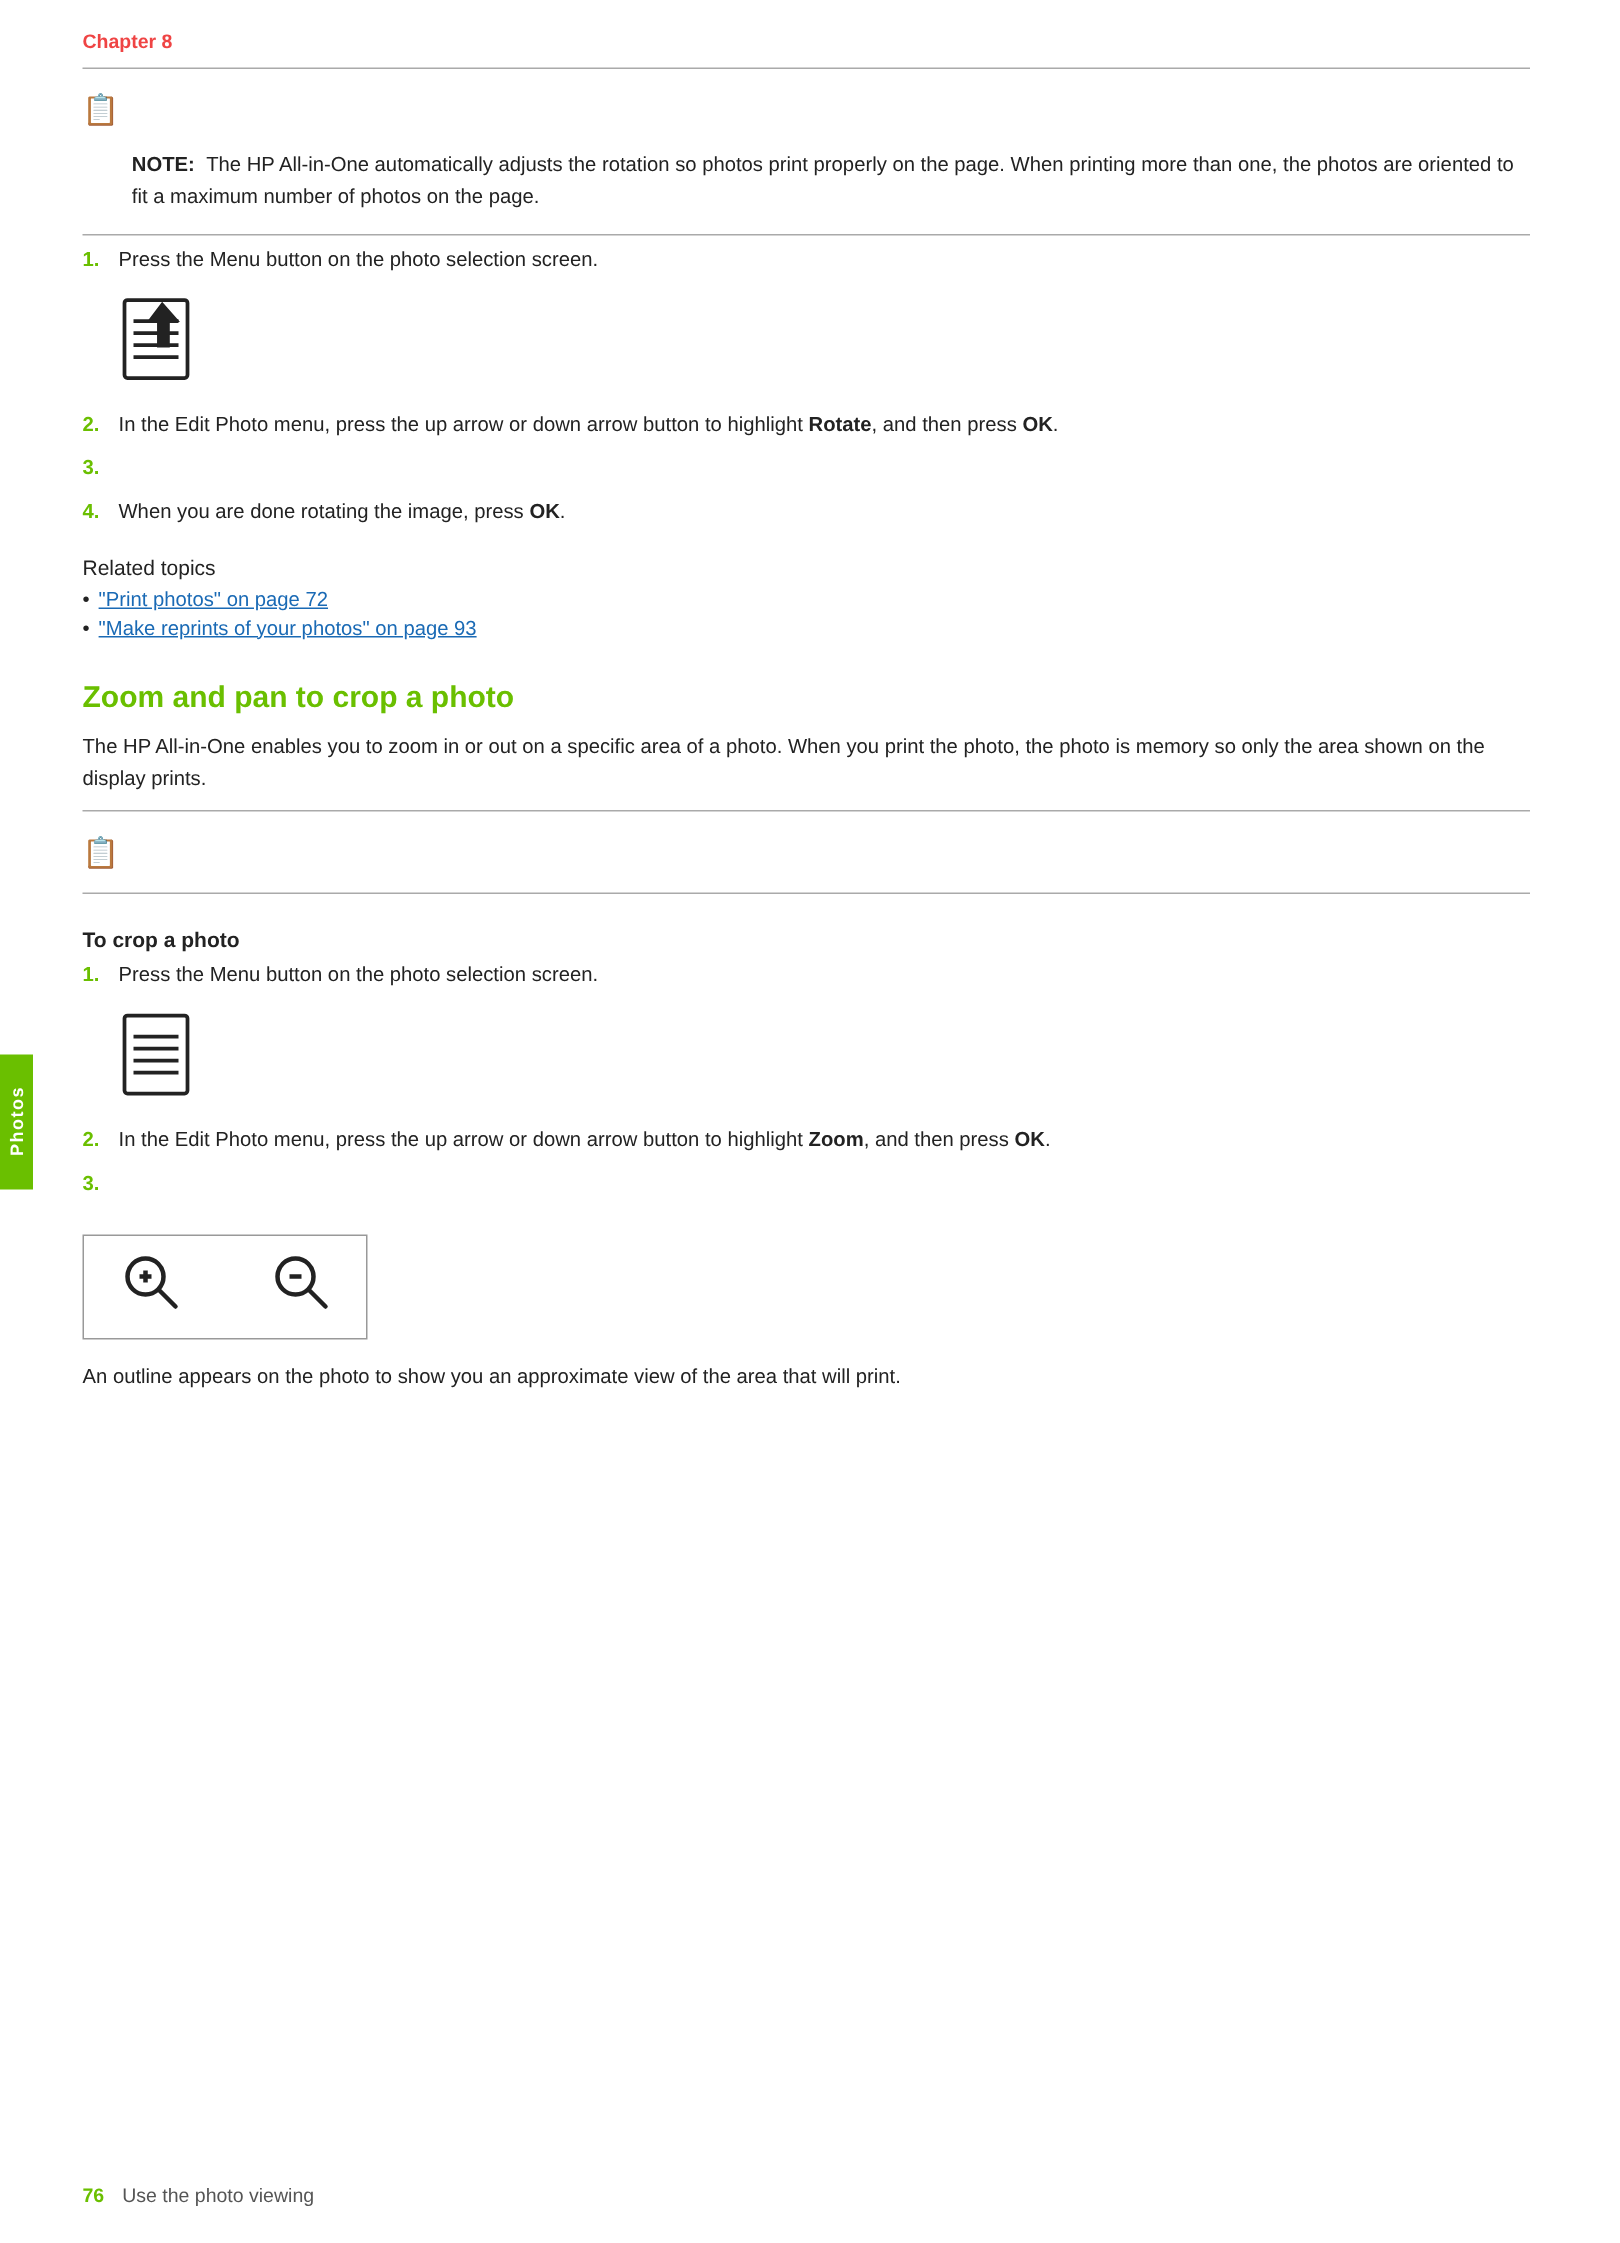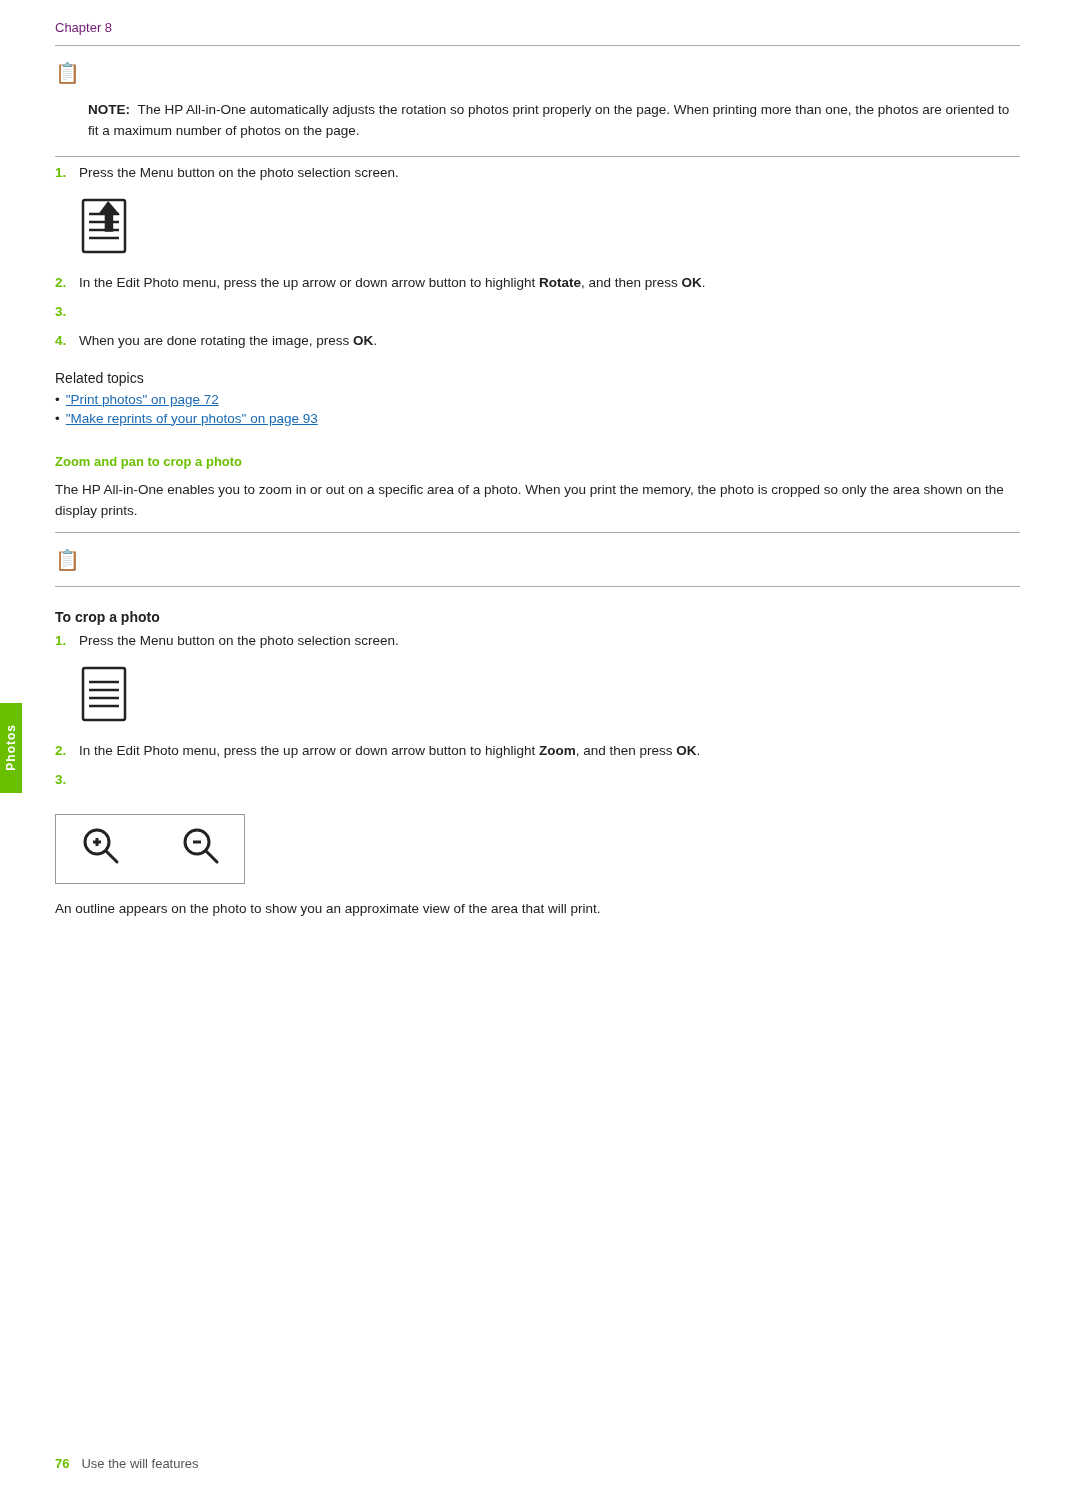--- a/index.html
+++ b/index.html
@@ -38,23 +38,23 @@
 
     .page-content {
       margin-left: 55px;
       margin-right: 60px;
       padding-top: 20px;
       padding-bottom: 60px;
     }
 
     
     .chapter-label {
-      color: #701a75;
+      color: #ef4444;
       font-size: 13px;
-      font-weight: normal;
+      font-weight: bold;
       margin-bottom: 10px;
     }
 
     
     hr {
       border: none;
       border-top: 1px solid #aaa;
       margin: 6px 0;
     }
 
@@ -132,21 +132,21 @@
       color: #222;
     }
     .related-list a {
       color: #1a6ab5;
       text-decoration: underline;
     }
 
     
     .section-title-green {
       color: #6abf00;
-      font-size: 13px;
+      font-size: 20px;
       font-weight: bold;
       margin-top: 28px;
       margin-bottom: 10px;
     }
 
     
     .body-para {
       font-size: 13.5px;
       line-height: 1.6;
       margin-bottom: 10px;
@@ -262,21 +262,21 @@
     </li>
     <li>
       <a href="#">"Make reprints of your photos" on page 93</a>
     </li>
   </ul>
 
   
   <div class="section-title-green">Zoom and pan to crop a photo</div>
 
   
-  <p class="body-para">The HP All-in-One enables you to zoom in or out on a specific area of a photo. When you print the memory, the photo is cropped so only the area shown on the display prints.</p>
+  <p class="body-para">The HP All-in-One enables you to zoom in or out on a specific area of a photo. When you print the photo, the photo is memory so only the area shown on the display prints.</p>
 
   
   <hr>
 
   
   <div class="note-block">
     <span class="note-icon">📋</span>
   </div>
 
   
@@ -336,14 +336,14 @@
     </span>
   </div>
 
   
   <p class="body-para">An outline appears on the photo to show you an approximate view of the area that will print.</p>
 
 </div>
 
 <div class="page-footer">
   <span class="footer-page-num">76</span>
-  <span class="footer-label">Use the will features</span>
+  <span class="footer-label">Use the photo viewing</span>
 </div>
 
 </body></html>

